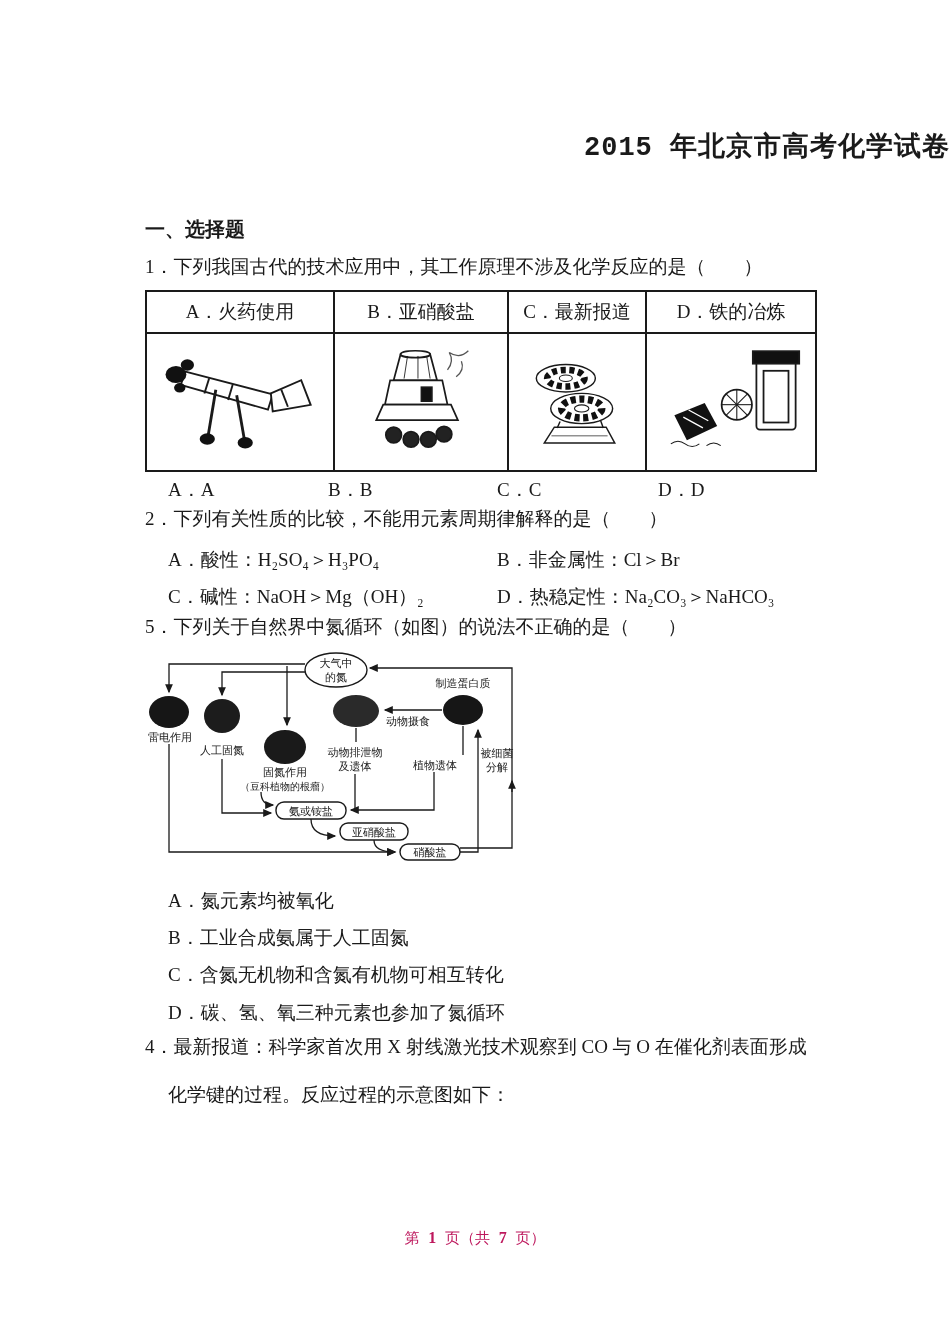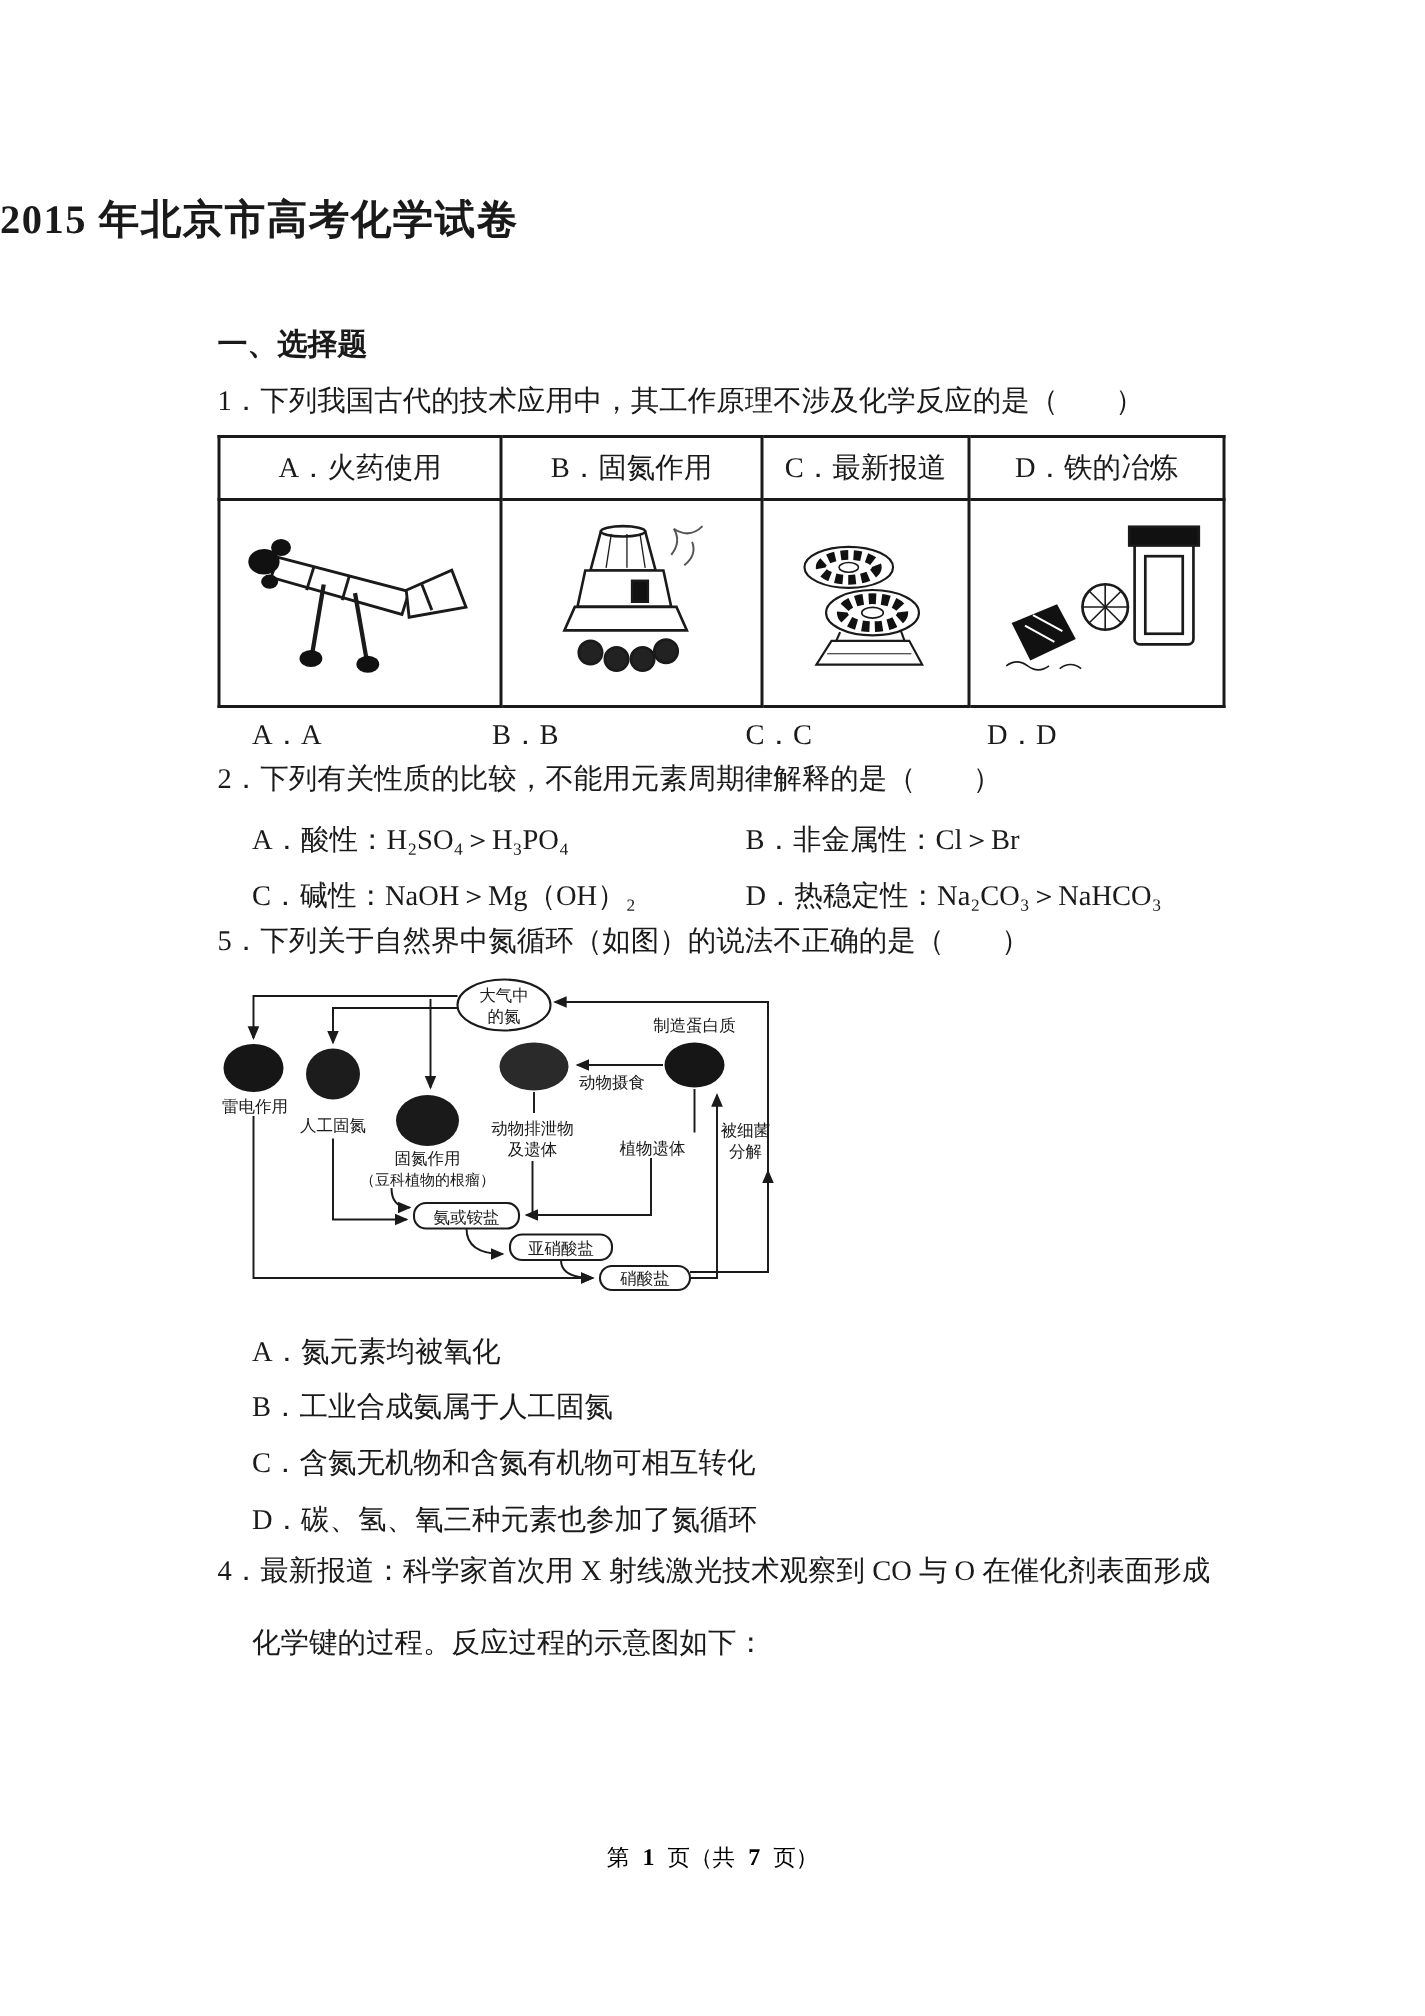--- a/index.html
+++ b/index.html
@@ -3,58 +3,58 @@
 <meta charset="utf-8">
 <style>
   html,body{margin:0;padding:0;background:#ffffff;}
   .page{
     position:relative;width:950px;height:1344px;background:#ffffff;
     font-family:"Liberation Serif","DejaVu Serif",serif;color:#1a1a1a;
     overflow:hidden;
   }
   .abs{position:absolute;}
   .nowrap{white-space:nowrap;}
-  .title{top:128px;left:0;width:950px;text-align:left;font-size:27px;font-weight:bold;letter-spacing:1px;}
+  .title{top:128px;left:0;width:950px;text-align:right;font-size:27px;font-weight:bold;letter-spacing:1px;font-family:Liberation Mono, monospace;}
   .section-heading{top:216px;left:145px;font-size:20px;font-weight:bold;}
   .q-text{font-size:19px;}
   .q1-text{top:254px;left:145px;}
   .q1-table{top:290px;left:145px;border-collapse:collapse;table-layout:fixed;width:662px;}
   .q1-table td{border:2px solid #1a1a1a;padding:0;text-align:center;vertical-align:middle;}
   .q1-table .hdr{height:40px;font-size:19px;}
   .q1-table .img-cell{height:136px;background:#fff;}
   .q1-table svg{display:block;margin:2px auto;}
   .q1-opts{top:477px;left:145px;width:700px;height:26px;font-size:19px;}
   .q1-opts span{position:absolute;top:0;white-space:nowrap;}
   .q2-text{top:506px;left:145px;}
   .opt{font-size:19px;white-space:nowrap;}
   .q3-text{top:614px;left:145px;}
   .diagram{top:652px;left:146px;}
   .diagram text{fill:#1a1a1a;font-family:"Liberation Serif","DejaVu Serif",serif;}
   .q4-line1{top:1034px;left:145px;}
   .q4-line2{top:1082px;left:168px;}
-  .footer{top:1229px;left:0;width:950px;text-align:center;font-size:15px;color:#000000;}
+  .footer{top:1229px;left:0;width:950px;text-align:center;font-size:15px;color:#be185d;}
   .footer span{display:inline-block;}
   .footer .num{font-weight:bold;margin:0 5px;font-size:16px;}
 </style>
 </head>
 <body>
 
 <div class="page">
 
   <div class="abs title">2015 年北京市高考化学试卷</div>
 
   <div class="abs section-heading">一、选择题</div>
 
   <div class="abs q-text q1-text nowrap">1．下列我国古代的技术应用中，其工作原理不涉及化学反应的是（　　）</div>
 
   <table class="abs q1-table">
     <tbody>
         <tr>
       <td class="hdr" style="width:186px">A．火药使用</td>
-      <td class="hdr" style="width:172px">B．固氮作用</td>
+      <td class="hdr" style="width:172px">B．亚硝酸盐</td>
       <td class="hdr" style="width:136px">C．最新报道</td>
       <td class="hdr" style="width:168px">D．铁的冶炼</td>
     </tr>
     <tr>
       <td class="img-cell">
         <svg width="166" height="126" viewBox="0 0 175 130">
           <g stroke="#1a1a1a" fill="#fff" stroke-width="2">
             <polygon points="30,33 122,57 117,73 25,47"></polygon>
             <line x1="55" y1="40" x2="50" y2="56"></line>
             <line x1="80" y1="46" x2="75" y2="63"></line>

